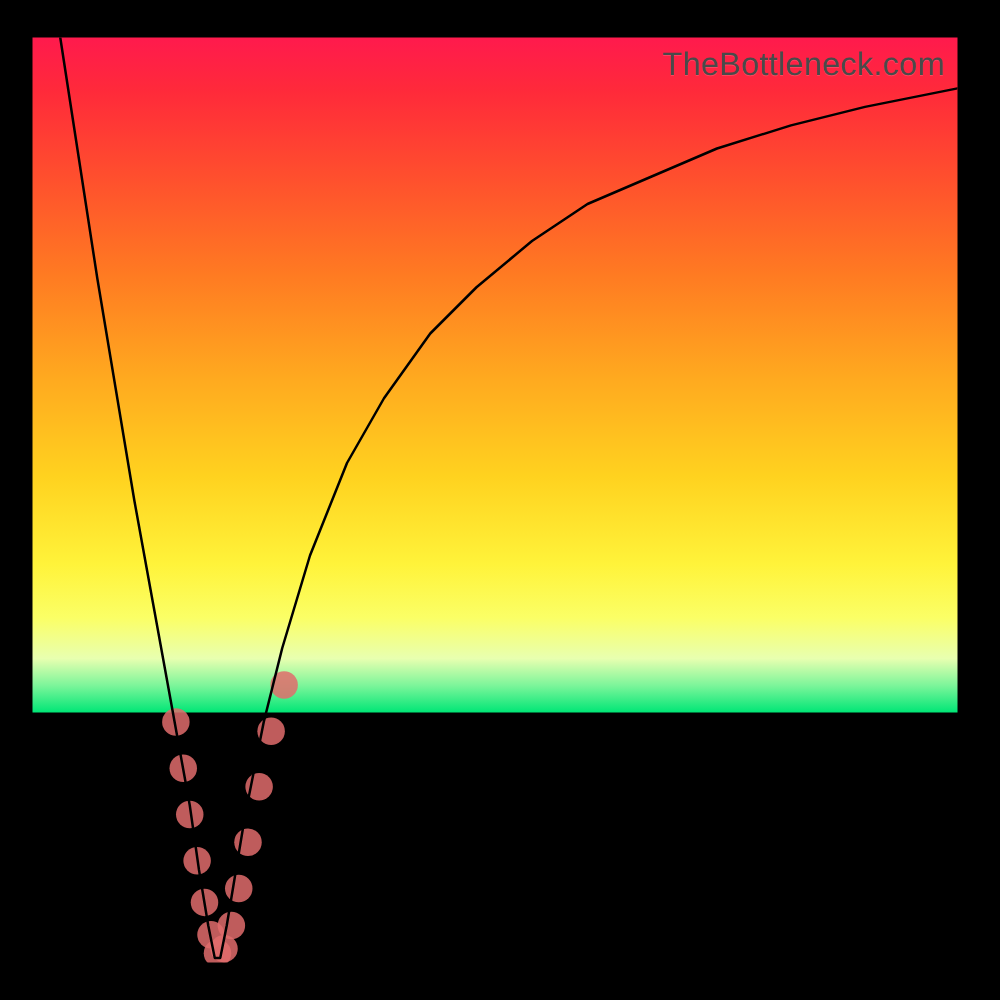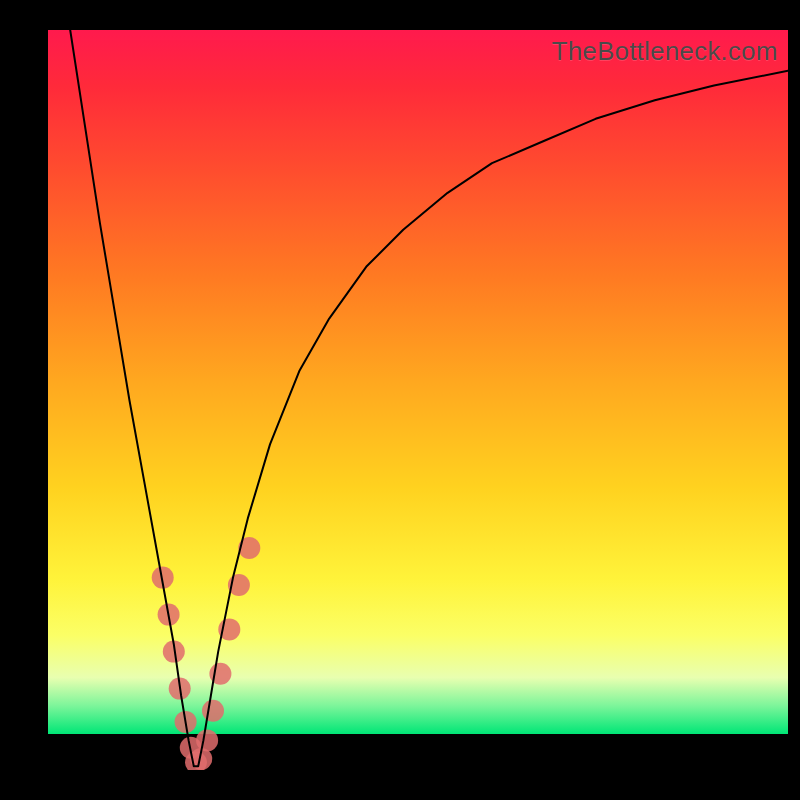--- a/index.html
+++ b/index.html
@@ -12,24 +12,24 @@
     font-family: Arial, Helvetica, sans-serif;
   }
   .frame {
     position: relative;
     width: 800px;
     height: 800px;
     background: #000;
   }
   .plot {
     position: absolute;
-    left: 48px;
+    left: 26px;
     top: 30px;
     width: 740px;
-    height: 704px;
+    height: 540px;
     background: linear-gradient(to bottom,
       #ff1a4d 0%,
       #ff2a3a 8%,
       #ff4d2e 20%,
       #ff7a22 35%,
       #ffa81f 50%,
       #ffd21f 65%,
       #fff33a 78%,
       #fbff66 86%,
       #e8ffb0 92%,

